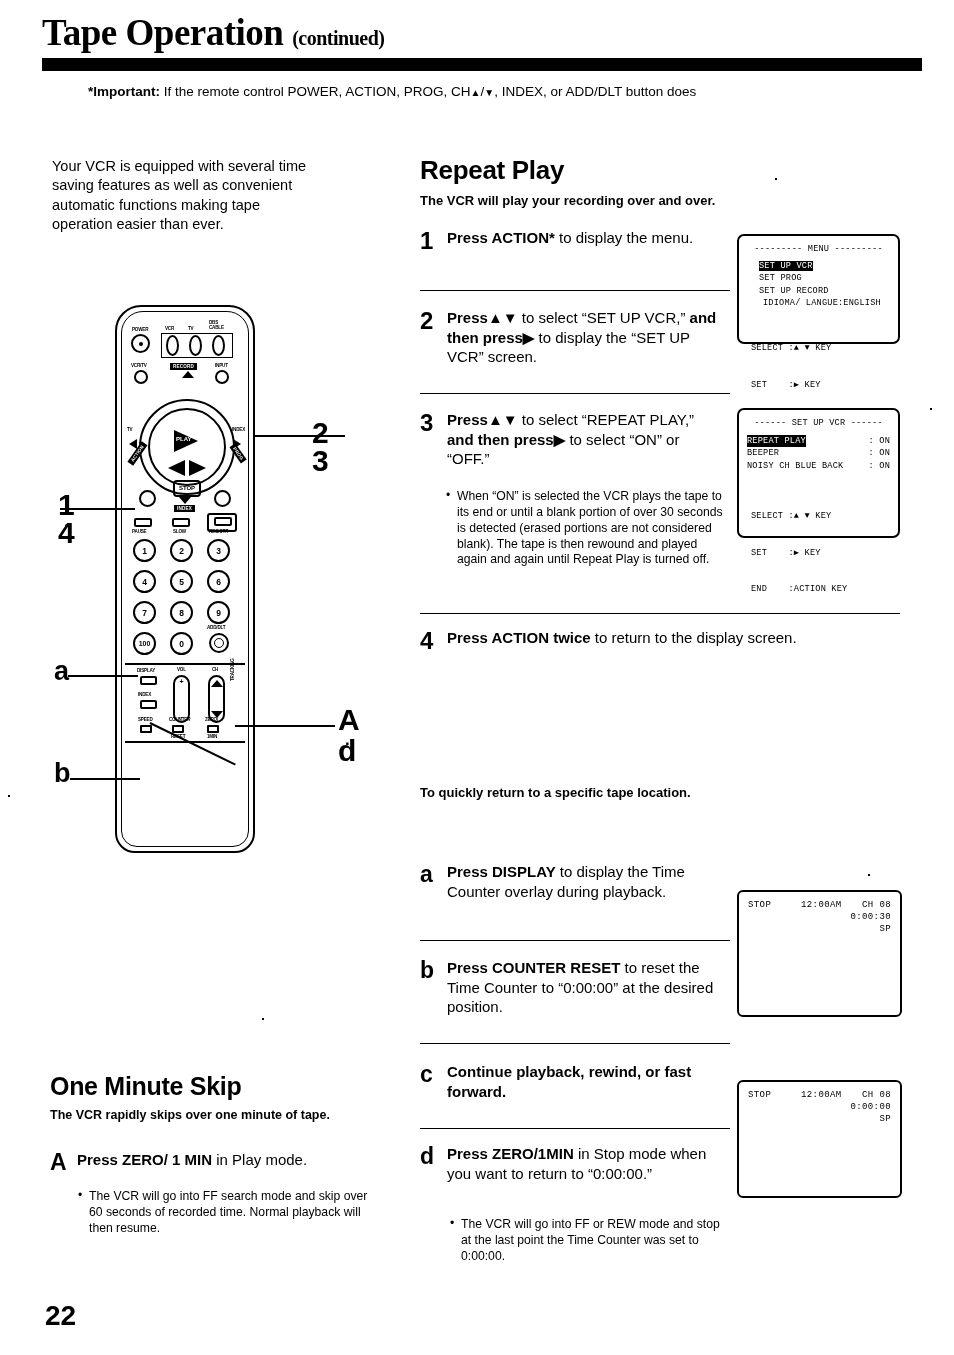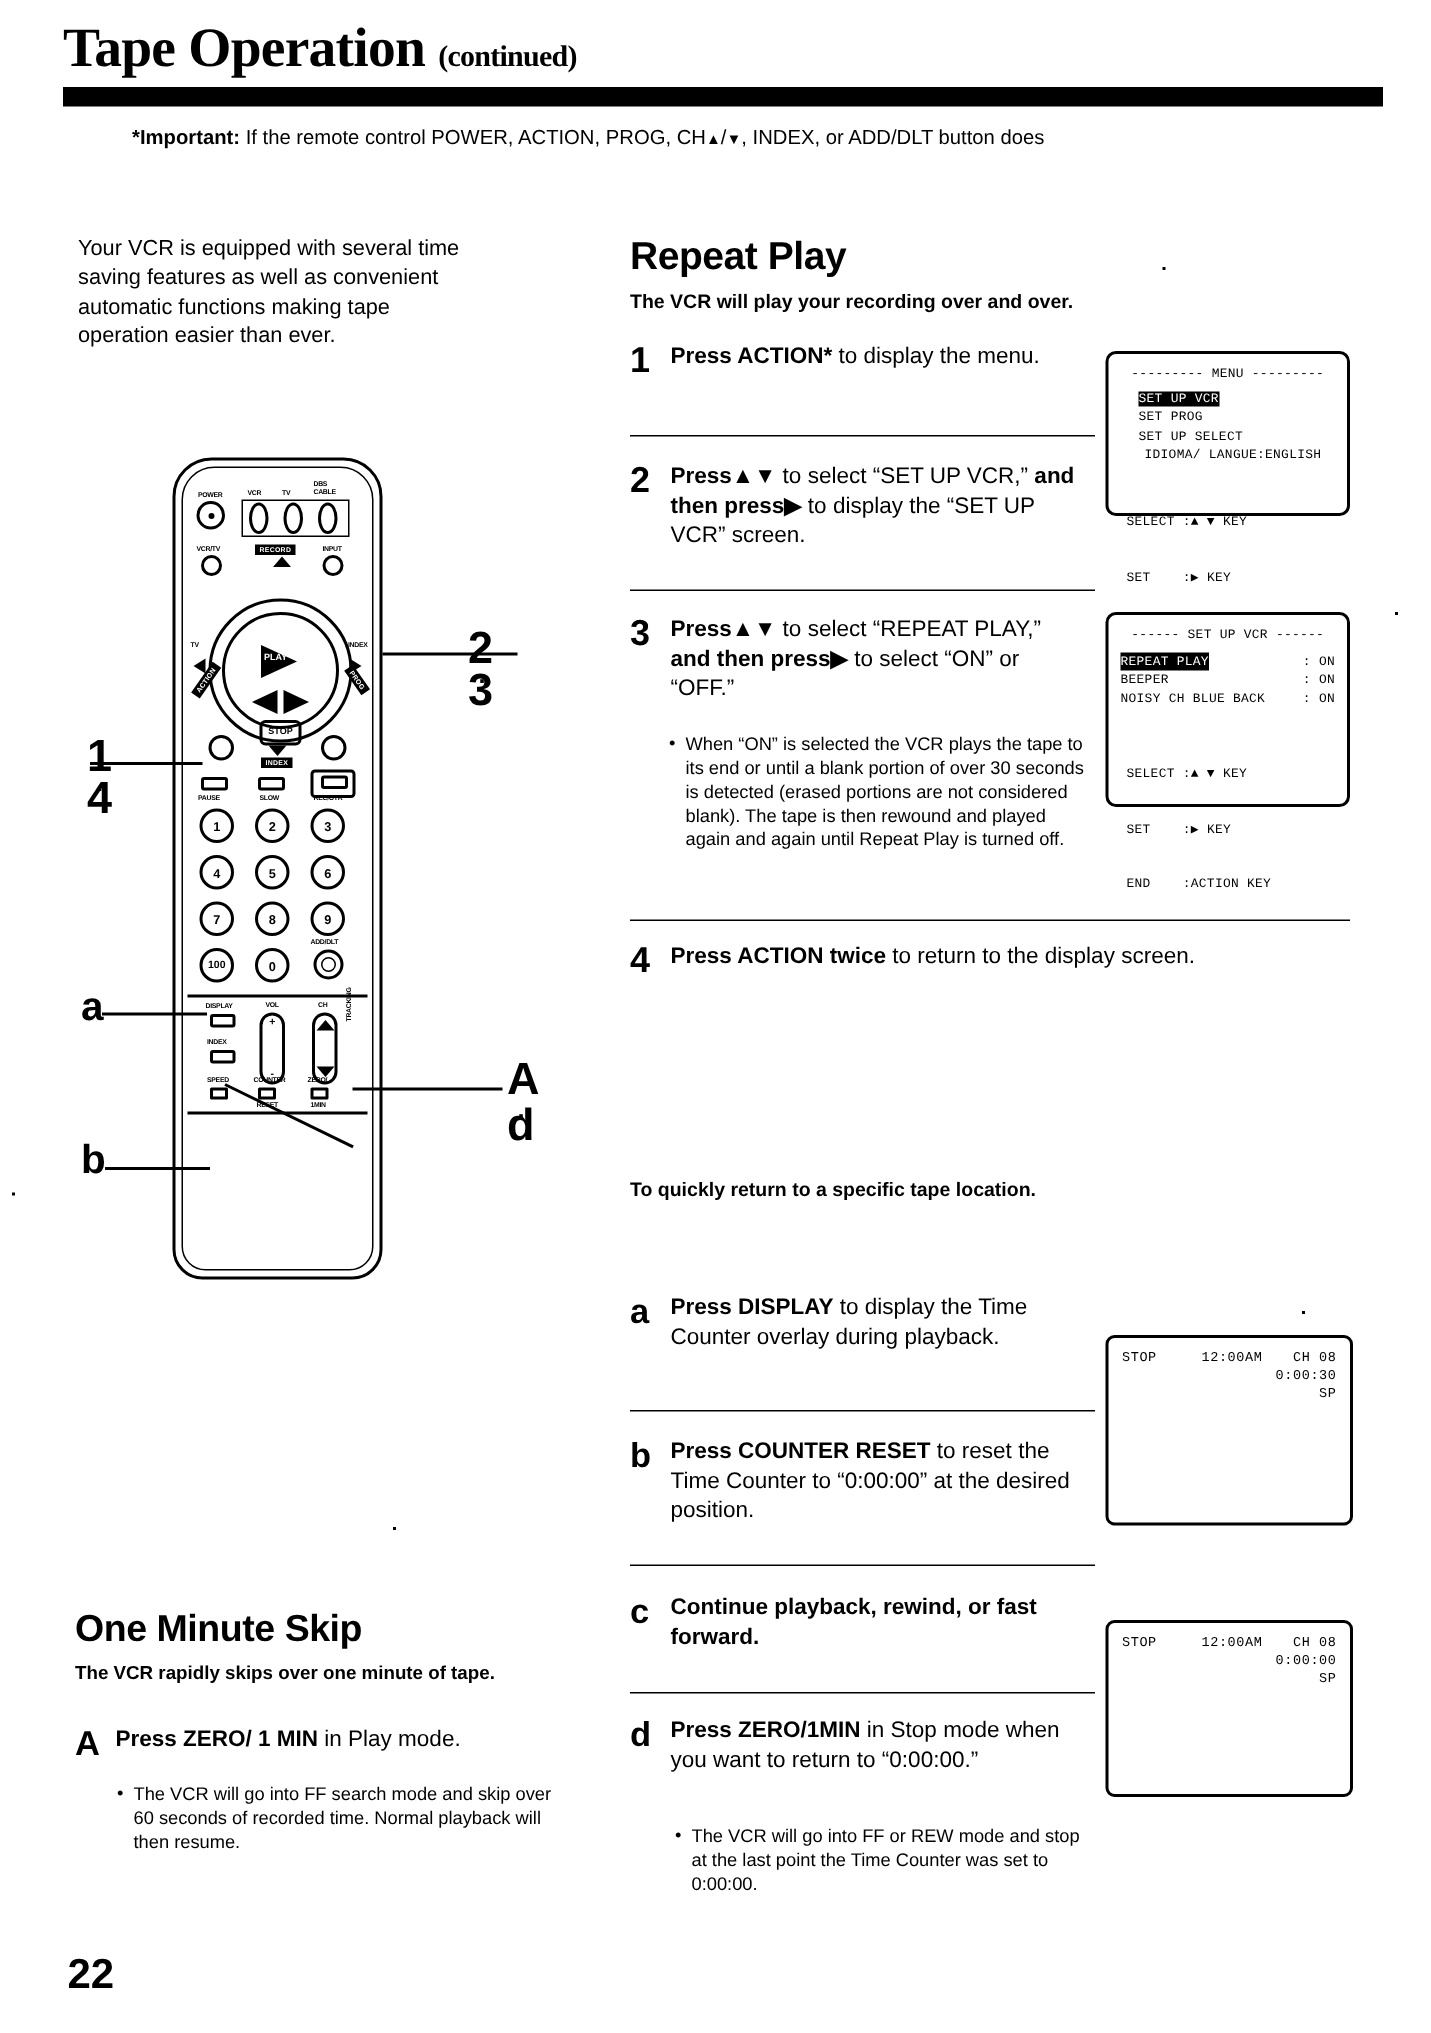--- a/index.html
+++ b/index.html
@@ -375,21 +375,21 @@
 <div class="step" style="position:absolute; left:420px; top:628px; width:480px;">
   <span class="num">4</span>
   <b>Press ACTION twice</b><span> to return to the display screen.</span>
 </div>
 
 <div class="osd" style="left:737px; top:234px; width:163px; height:110px;">
   <div class="ttl">--------- MENU ---------</div>
   <div style="margin-top:5px; padding-left:12px;">
     <div><span class="hl">SET UP VCR</span></div>
     <div>SET PROG</div>
-    <div>SET UP SELECT</div>
+    <div>SET UP RECORD</div>
     <div style="padding-left:4px;">IDIOMA/ LANGUE:ENGLISH</div>
   </div>
   <div class="keys" style="padding-left:4px;">
     <div class="rowline">SELECT :▲ ▼ KEY</div>
     <div class="rowline">SET    :▶ KEY</div>
     <div class="rowline">END    :ACTION KEY</div>
   </div>
 </div>
 
 <div class="osd" style="left:737px; top:408px; width:163px; height:130px;">

